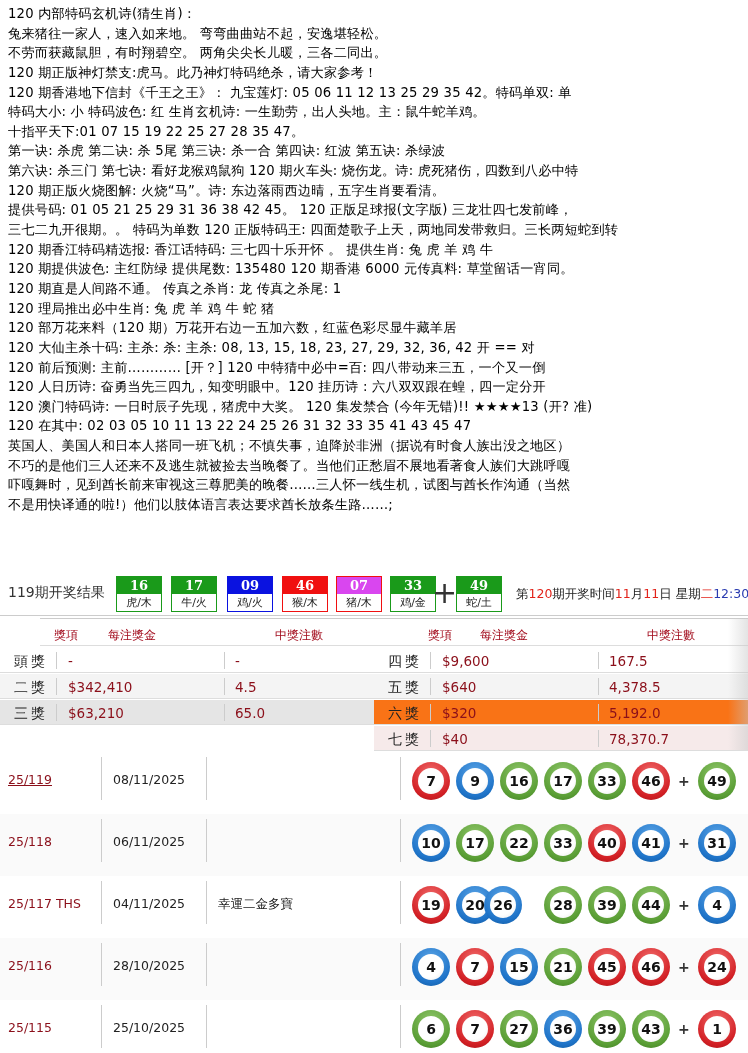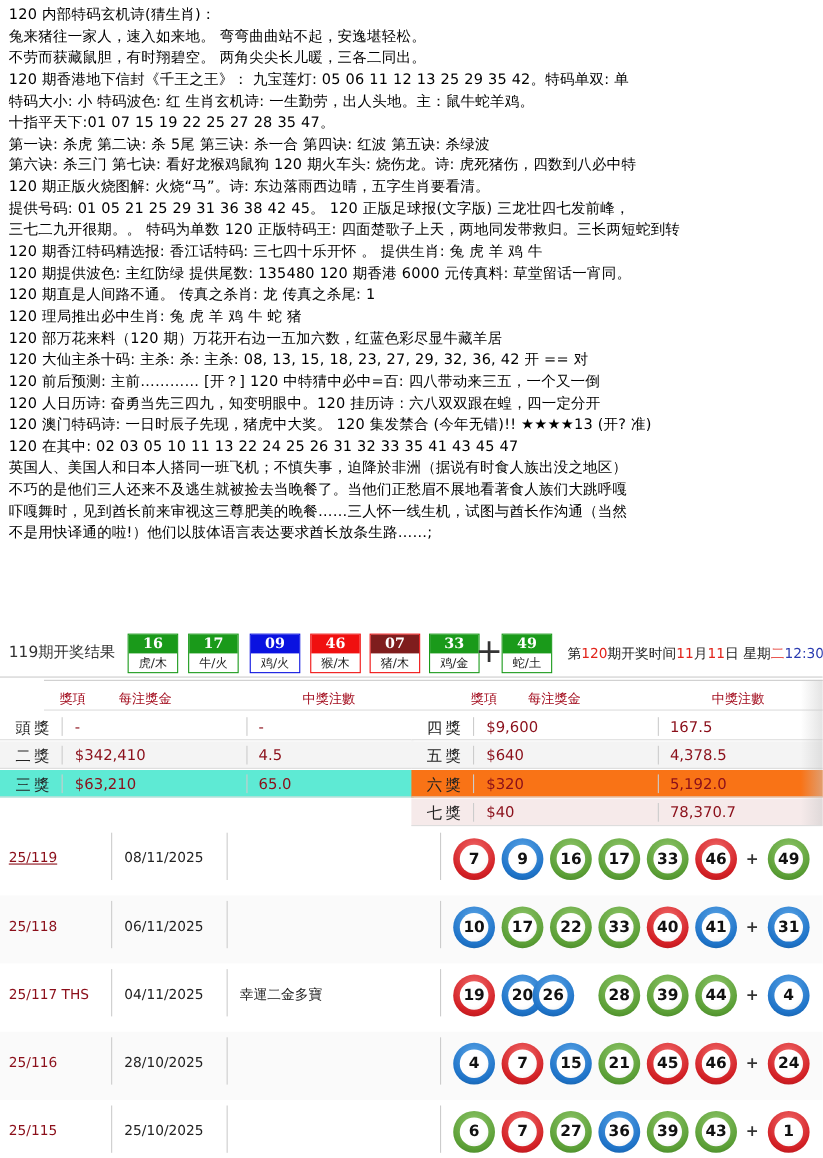--- a/index.html
+++ b/index.html
@@ -42,20 +42,21 @@
   .ball.green { background: radial-gradient(circle at 50% 30%, #8fc66a, #5a9e35 70%, #3f7a22); }
   .plus-small { position: absolute; left: 266px; top: 11px; font-size: 14px; color: #333; font-weight: bold; }
 </style>
 </head>
 <body>
 
 <div class="poem" id="poem">
     <div class="line">120 内部特码玄机诗(猜生肖)：</div>
     <div class="line">兔来猪往一家人，速入如来地。  弯弯曲曲站不起，安逸堪轻松。</div>
     <div class="line">不劳而获藏鼠胆，有时翔碧空。  两角尖尖长儿暖，三各二同出。</div>
+    <div class="line">120 期正版神灯禁支:虎马。此乃神灯特码绝杀，请大家参考！</div>
     <div class="line">120 期香港地下信封《千王之王》： 九宝莲灯: 05 06 11 12 13 25 29 35 42。特码单双: 单</div>
     <div class="line">特码大小: 小  特码波色: 红   生肖玄机诗: 一生勤劳，出人头地。主：鼠牛蛇羊鸡。</div>
     <div class="line">十指平天下:01 07 15 19 22 25 27 28 35 47。</div>
     <div class="line">第一诀: 杀虎   第二诀: 杀 5尾   第三诀: 杀一合   第四诀: 红波  第五诀: 杀绿波</div>
     <div class="line">第六诀: 杀三门     第七诀: 看好龙猴鸡鼠狗 120 期火车头: 烧伤龙。诗: 虎死猪伤，四数到八必中特</div>
     <div class="line">120 期正版火烧图解: 火烧“马”。诗: 东边落雨西边晴，五字生肖要看清。</div>
     <div class="line">提供号码: 01 05 21 25 29 31 36 38 42 45。 120 正版足球报(文字版) 三龙壮四七发前峰，</div>
     <div class="line">三七二九开很期。。  特码为单数 120 正版特码王: 四面楚歌子上天，两地同发带救归。三长两短蛇到转</div>
     <div class="line">120 期香江特码精选报: 香江话特码: 三七四十乐开怀 。  提供生肖: 兔 虎 羊 鸡 牛</div>
     <div class="line">120 期提供波色: 主红防绿          提供尾数: 135480 120 期香港 6000 元传真料: 草堂留话一宵同。</div>
@@ -86,21 +87,21 @@
       </div>
       <div class="ball-box" style="left: 227px; border-color: rgb(10, 18, 224);">
         <div class="num" style="background:#0a12e0">09</div>
         <div class="zod">鸡/火</div>
       </div>
       <div class="ball-box" style="left: 282px; border-color: rgb(240, 16, 16);">
         <div class="num" style="background:#f01010">46</div>
         <div class="zod">猴/木</div>
       </div>
       <div class="ball-box" style="left: 336px; border-color: rgb(240, 16, 16);">
-        <div class="num" style="background:#7f1d1d">07</div>
+        <div class="num" style="background:#d946ef">07</div>
         <div class="zod">猪/木</div>
       </div>
       <div class="ball-box" style="left: 390px; border-color: rgb(26, 154, 26);">
         <div class="num" style="background:#1a9a1a">33</div>
         <div class="zod">鸡/金</div>
       </div>
     </div>
   <div class="plus-big">+</div>
   <div class="ball-box" id="special-box" style="left: 456px; border-color: rgb(26, 154, 26);">
     <div class="num" style="background: rgb(26, 154, 26);">49</div>
@@ -128,21 +129,21 @@
         <span class="sep" style="left:224px"></span>
         <span class="amt" style="left:235px">-</span>
       </div>
       <div class="prow" style="left: 0px; width: 376px; top: 56px; background: rgb(244, 244, 244);">
         <span class="nm">二獎</span>
         <span class="sep" style="left:56px"></span>
         <span class="amt" style="left:68px">$342,410</span>
         <span class="sep" style="left:224px"></span>
         <span class="amt" style="left:235px">4.5</span>
       </div>
-      <div class="prow" style="left: 0px; width: 376px; top: 82px; background: #5eead4;">
+      <div class="prow" style="left: 0px; width: 376px; top: 82px; background: #e5e5e5;">
         <span class="nm">三獎</span>
         <span class="sep" style="left:56px"></span>
         <span class="amt" style="left:68px">$63,210</span>
         <span class="sep" style="left:224px"></span>
         <span class="amt" style="left:235px">65.0</span>
       </div>
       <div class="prow" style="left: 374px; width: 374px; top: 30px; background: rgb(255, 255, 255);">
         <span class="nm">四獎</span>
         <span class="sep" style="left:56px"></span>
         <span class="amt" style="left:68px">$9,600</span>

